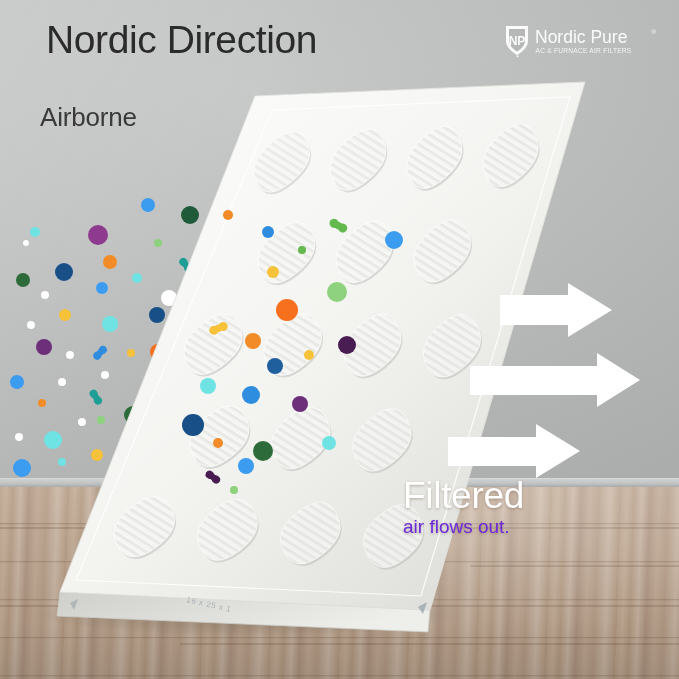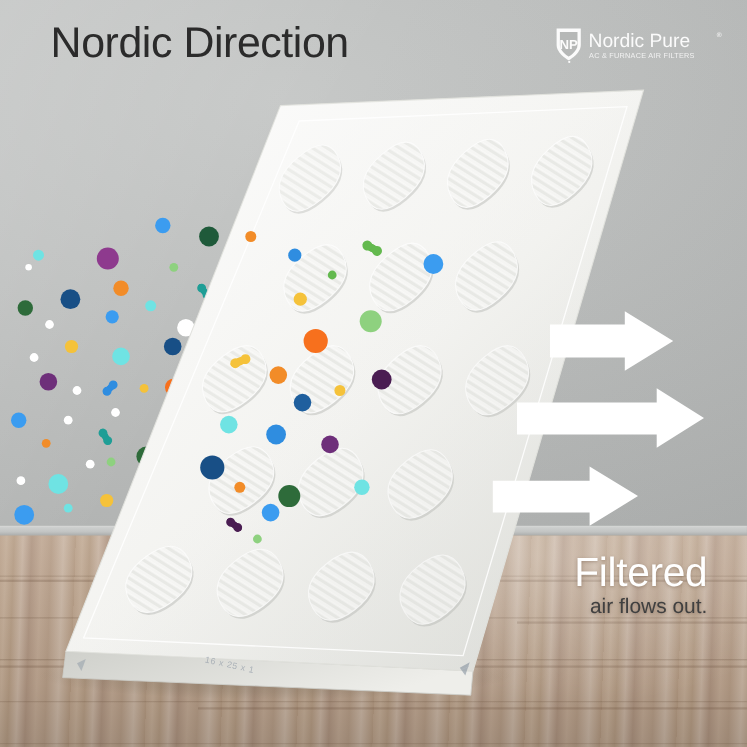--- a/index.html
+++ b/index.html
@@ -70,28 +70,28 @@
     color:#2b2b2b;
     font-family:"Liberation Sans", sans-serif;
   }
   .sub-block { position:absolute; left:40px; top:104px; }
   .sub-l1, .sub-l2 {
     font-size:26px; color:#3a3a3a; line-height:27px; letter-spacing:-0.2px;
   }
   .sub-l3 { font-size:17px; color:#4a4a4a; margin-top:2px; letter-spacing:0px; }
 
   .filtered-block {
-    position:absolute; right:36px; top:501px; text-align:right; width:240px;
+    position:absolute; right:36px; top:476px; text-align:left; width:240px;
   }
   .filtered-l1 {
     font-size:37px; color:#ffffff; line-height:40px; letter-spacing:-0.3px;
     text-shadow:0 1px 3px rgba(80,55,35,.35);
   }
   .filtered-l2 {
-    font-size:19px; color:#404040; letter-spacing:0px;
+    font-size:19px; color:#6d28d9; letter-spacing:0px;
     text-shadow:0 1px 3px rgba(80,55,35,.35);
   }
 
   
   #logo { position:absolute; left:503px; top:23px; width:156px; height:36px; }
   .logo-word { fill:#fbfbfb; }
   .logo-tag  { fill:#f3f3f3; }
 
   .frame-size-text {
     position:absolute; left:186px; top:600px;
@@ -336,20 +336,21 @@
   <polygon points="500,295 568,295 568,283 612,310 568,337 568,325 500,325" fill="#ffffff"></polygon>
 
   <polygon points="470,366 597,366 597,353 640,380 597,407 597,395 470,395" fill="#ffffff"></polygon>
 
   <polygon points="448,437 536,437 536,424 580,451 536,478 536,466 448,466" fill="#ffffff"></polygon>
 </svg>
 
 <div class="title">Nordic Direction</div>
 
 <div class="sub-block">
+  <div class="sub-l1">Airborne</div>
 </div>
 
 <div class="filtered-block">
   <div class="filtered-l1">Filtered</div>
   <div class="filtered-l2">air flows out.</div>
 </div>
 
 <svg id="logo" viewBox="0 0 156 36">
 
   <g>

